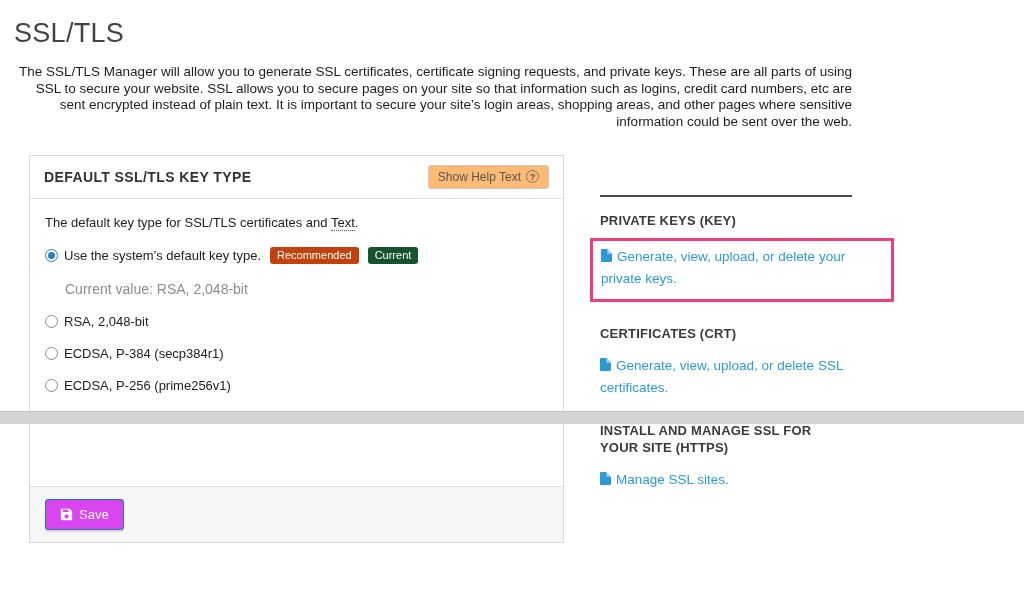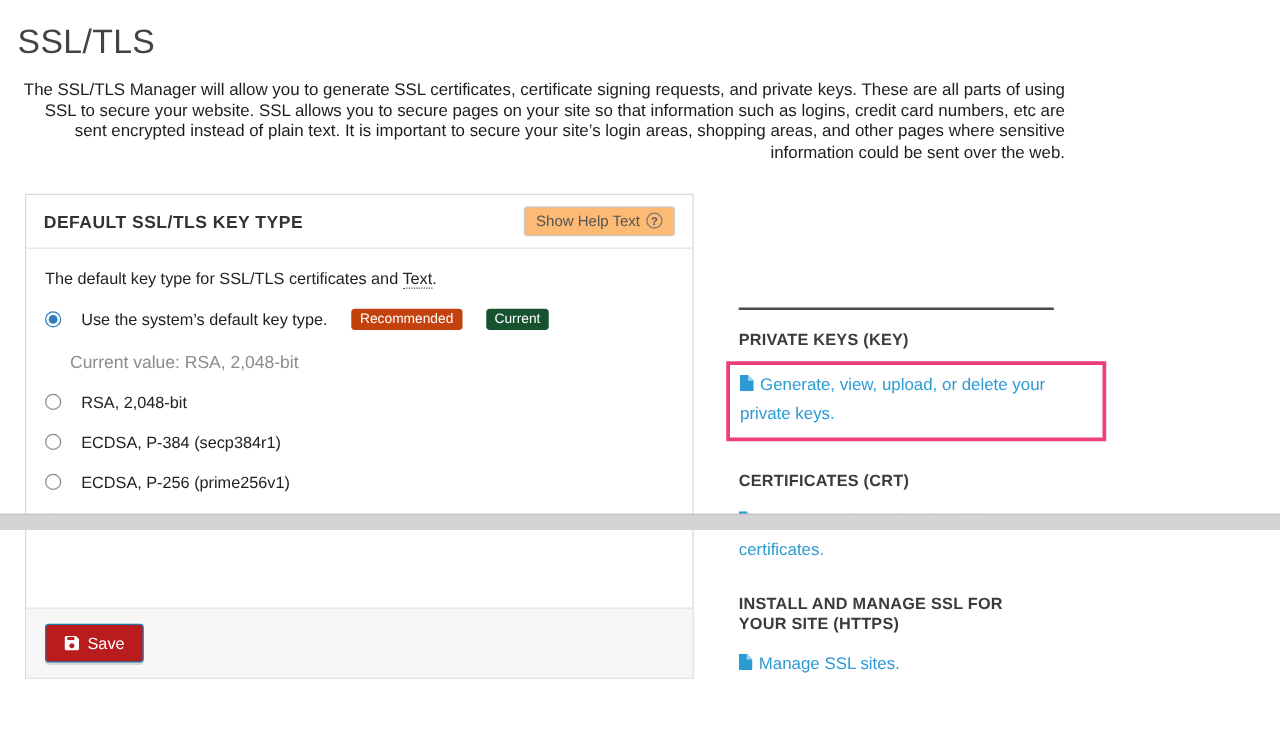--- a/index.html
+++ b/index.html
@@ -20,21 +20,21 @@
   }
   .description {
     margin: 15px 14px 0 14px;
     max-width: 838px;
     font-size: 13.5px;
     line-height: 1.24;
     color: #1d1d1d;
     text-align: right;
   }
 
-  .main { display: flex; align-items: flex-end; margin-top: 24px; padding-left: 20px; }
+  .main { display: flex; align-items: center; margin-top: 24px; padding-left: 29px; }
 
   
   .card { width: 535px; border: 1px solid #d9d9d9; background: #fff; }
   .card-header {
     display: flex; justify-content: space-between; align-items: center;
     padding: 9px 14px; border-bottom: 1px solid #e4e4e4;
   }
   .card-title { font-size: 14px; font-weight: bold; color: #333; letter-spacing: .4px; }
   .help-btn {
     display: inline-flex; align-items: center; gap: 5px;
@@ -46,21 +46,21 @@
     display: inline-flex; align-items: center; justify-content: center;
     width: 13px; height: 13px; border: 1px solid #777; border-radius: 50%;
     font-size: 9px; font-weight: bold; color: #555;
   }
 
   .card-body { padding: 16px 15px 44px; }
   .intro { font-size: 13px; color: #222; margin-bottom: 14px; }
   .abbr { border-bottom: 1px dotted #555; cursor: help; }
 
   .radio-row {
-    display: flex; align-items: center; gap: 16px;
+    display: flex; align-items: center; gap: 6px;
     margin: 17px 0; font-size: 13px; color: #222; cursor: pointer;
   }
   .radio {
     width: 13px; height: 13px; flex: none; position: relative;
     border: 1px solid #8a8a8a; border-radius: 50%; background: #fff;
   }
   .radio.selected { border-color: #2d7dbf; }
   .radio.selected::after {
     content: ""; position: absolute; inset: 2px;
     background: #2d7dbf; border-radius: 50%;
@@ -69,21 +69,21 @@
     font-size: 11px; color: #fff; padding: 2px 7px 3px;
     border-radius: 3px; margin-left: 3px; white-space: nowrap;
   }
   .badge-green { background: #c2410c; }
   .badge-blue  { background: #14532d; }
   .current-note { font-size: 14px; color: #8c8c8c; margin: 0 0 10px 20px; }
 
   .card-footer { background: #f6f6f6; border-top: 1px solid #e4e4e4; padding: 12px 15px; }
   .save-btn {
     display: inline-flex; align-items: center; gap: 6px;
-    background: #b91c1c; border: 1px solid #2277ad; border-radius: 3px;
+    background: #d946ef; border: 1px solid #2277ad; border-radius: 3px;
     color: #fff; font-size: 13px; padding: 7px 14px;
     font-family: inherit; cursor: pointer;
     box-shadow: 0 2px 0 rgba(0,0,0,.12);
   }
   .save-icon { display: inline-flex; }
 
   
   .side { width: 252px; margin-left: 36px; margin-top: -12px; }
   .side-rule { border: none; border-top: 2px solid #4a4a4a; margin: 0 0 16px; }
   .side h3 {

